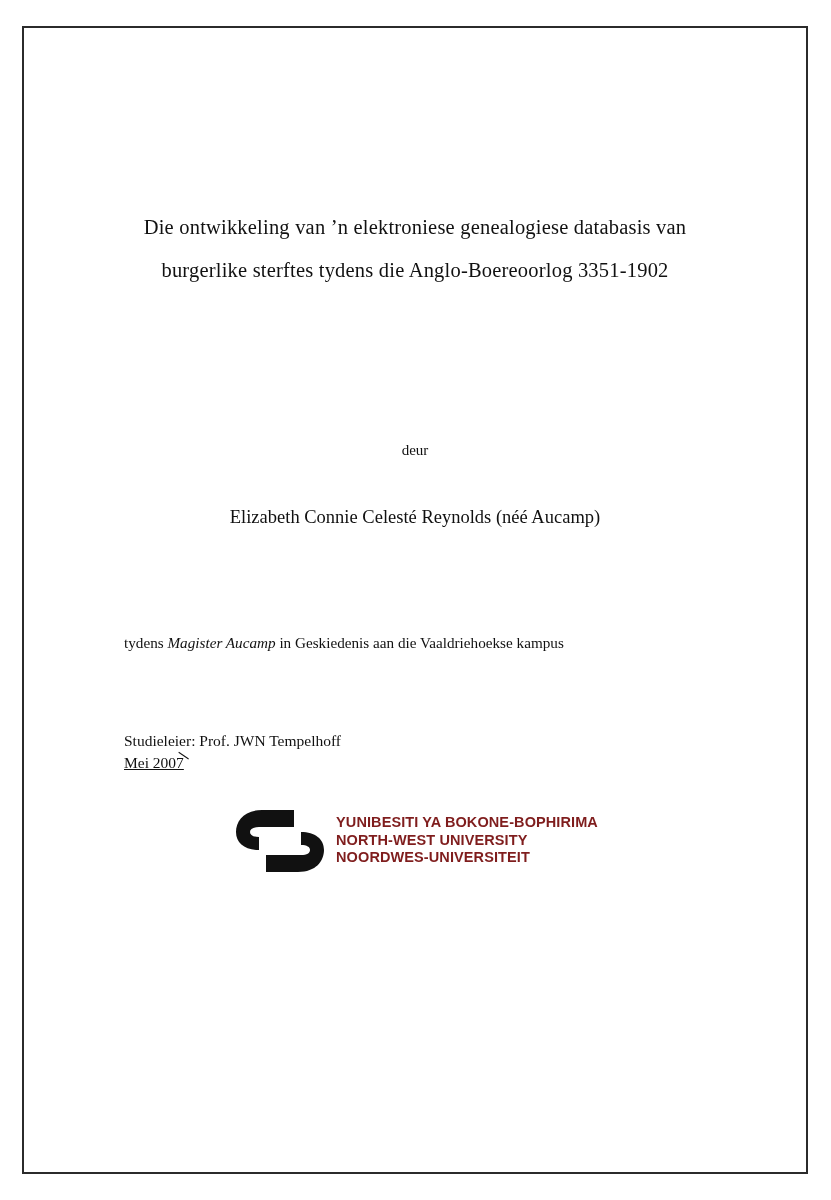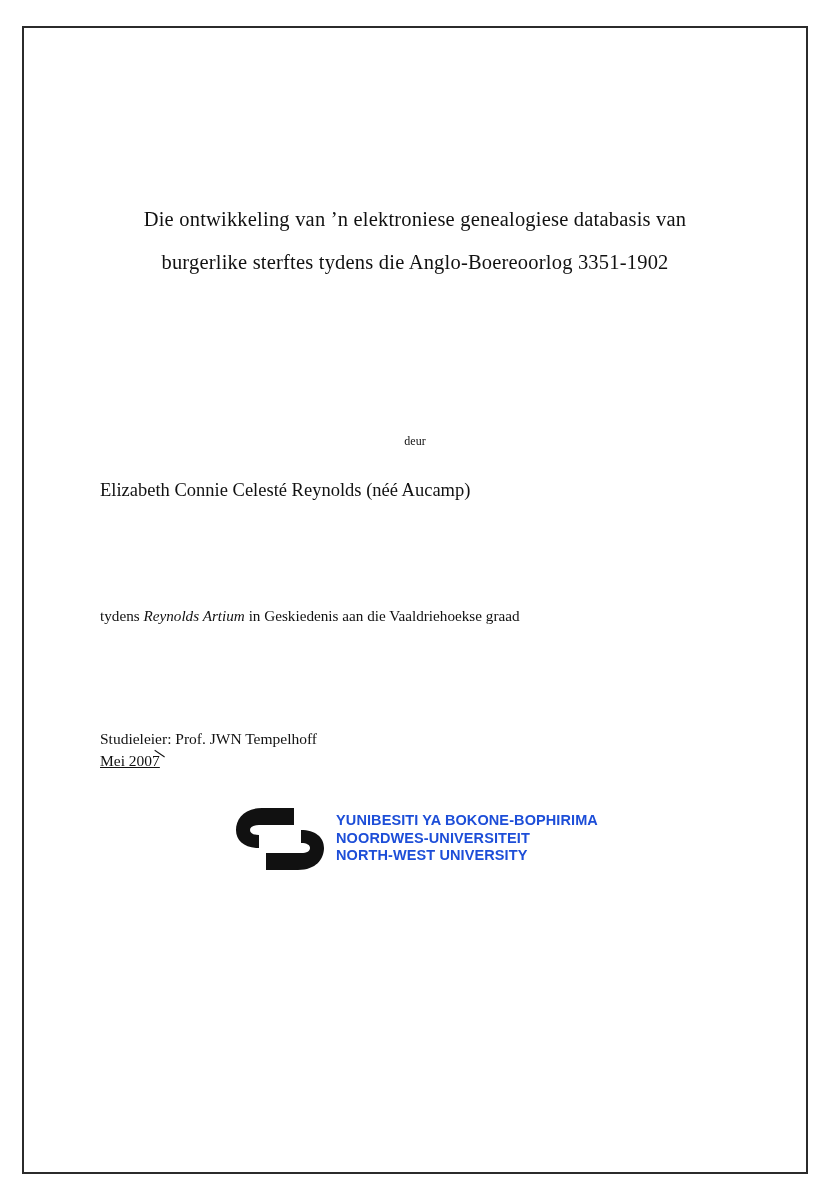--- a/index.html
+++ b/index.html
@@ -21,60 +21,61 @@
     left: 22px;
     top: 26px;
     width: 786px;
     height: 1148px;
     border: 2px solid #2b2b2b;
     box-sizing: border-box;
   }
   .content {
     position: absolute;
     left: 22px;
-    top: 18px;
+    top: 26px;
     width: 786px;
     height: 1148px;
     box-sizing: border-box;
-    padding: 0 78px;
+    padding: 0 102px;
   }
 
   .title-block {
     margin-top: 180px;
     text-align: center;
   }
   .title-line {
     font-size: 20.5px;
     line-height: 43px;
     letter-spacing: 0.2px;
   }
 
   .deur {
     margin-top: 150px;
     text-align: center;
-    font-size: 12px;
+    font-size: 15px;
   }
 
   .author {
-    margin-top: 31px;
+    margin-top: 48px;
+    text-align: center;
     font-size: 18.5px;
   }
 
   .abstract {
     margin-top: 104px;
     font-size: 15.2px;
     line-height: 22.5px;
     text-align: justify;
   }
   .abstract .l1 { text-align: justify; text-align-last: justify; }
   .abstract .l2, .abstract .l3 { text-align: left; }
   .abstract i { font-style: italic; }
 
   .supervisor {
-    margin-top: 100px;
+    margin-top: 75px;
     font-size: 15.5px;
     line-height: 22px;
   }
   .date-line {
     font-size: 15.5px;
     line-height: 22px;
     position: relative;
     display: inline-block;
     text-decoration: underline;
   }
@@ -103,21 +104,21 @@
     width: 96px;
     height: 74px;
     flex: none;
   }
   .logo-text {
     font-family: "Liberation Sans", sans-serif;
     font-size: 14.5px;
     line-height: 17.5px;
     font-weight: bold;
     letter-spacing: 0.1px;
-    color: #1d4ed8;
+    color: #7f1d1d;
     white-space: nowrap;
   }
 </style>
 </head>
 <body>
 
 <div class="page">
   <div class="page-border"></div>
 
   <div class="content">
@@ -125,37 +126,37 @@
     <div class="title-block">
       <div class="title-line">Die ontwikkeling van ’n elektroniese genealogiese databasis van</div>
       <div class="title-line">burgerlike sterftes tydens die Anglo-Boereoorlog 3351-1902</div>
     </div>
 
     <div class="deur">deur</div>
 
     <div class="author">Elizabeth Connie Celesté Reynolds (néé Aucamp)</div>
 
     <div class="abstract">
-      <div class="l2"><span>tydens </span><i>Reynolds Artium</i><span> in Geskiedenis aan die Vaaldriehoekse graad</span></div>
+      <div class="l2"><span>tydens </span><i>Magister Aucamp</i><span> in Geskiedenis aan die Vaaldriehoekse kampus</span></div>
     </div>
 
     <div class="supervisor">
       <div>Studieleier: Prof. JWN Tempelhoff</div>
       <div class="date-line"><span>Mei 2007</span><span class="stroke"></span></div>
     </div>
 
     <div class="logo-wrap">
       <div class="logo">
         <svg class="logo-mark" viewBox="0 0 96 74" aria-hidden="true">
           <path d="M30 6 C12 6 4 17 4 28 C4 39 13 46 27 46 L27 33 C21 33 18 31 18 28 C18 25 21 23 27 23 L62 23 L62 6 Z" fill="#111111"></path>
           <path d="M66 68 C84 68 92 57 92 46 C92 35 83 28 69 28 L69 41 C75 41 78 43 78 46 C78 49 75 51 69 51 L34 51 L34 68 Z" fill="#111111"></path>
           <rect x="34" y="28" width="28" height="18" fill="#ffffff"></rect>
         </svg>
         <div class="logo-text">
           <div>YUNIBESITI YA BOKONE-BOPHIRIMA</div>
+          <div>NORTH-WEST UNIVERSITY</div>
           <div>NOORDWES-UNIVERSITEIT</div>
-          <div>NORTH-WEST UNIVERSITY</div>
         </div>
       </div>
     </div>
 
   </div>
 </div>
 
 </body></html>

